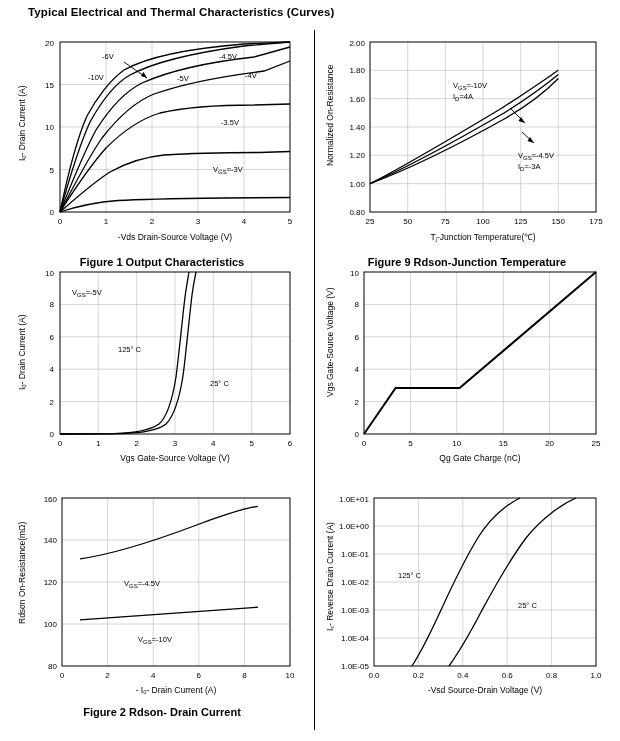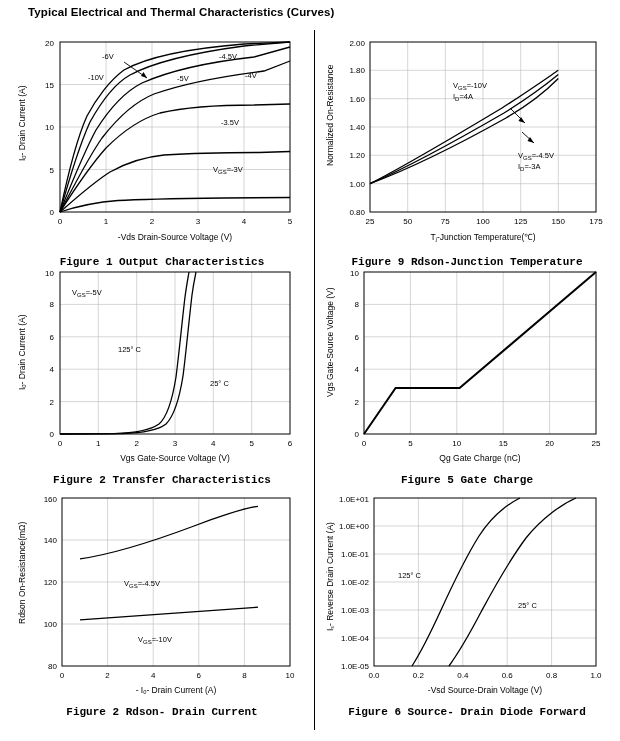--- a/index.html
+++ b/index.html
@@ -19,21 +19,20 @@
   .divider-v {
     position:absolute; left:314px; top:30px; width:1px; height:700px;
     background:#000;
   }
   
   .fig { position:absolute; }
   .fig .plotwrap { position:relative; }
   .fig .caption {
     text-align:center; font-size:11px; font-weight:bold;
     margin-top:2px;
-    font-family:Liberation Mono, monospace;
   }
   svg { display:block; }
   text { font-family:"Liberation Sans", sans-serif; }
   .axlabel { font-size:8.5px; }
   .ticklabel { font-size:8px; }
   .anno { font-size:7.5px; }
   .curve { fill:none; stroke:#000; stroke-width:1.3; }
   .grid { stroke:#b9b9b9; stroke-width:0.6; }
   .frame { fill:none; stroke:#000; stroke-width:1; }
   .arrow { stroke:#000; stroke-width:0.9; fill:none; }
@@ -202,21 +201,20 @@
         <path class="curve" d="M46,172 L108,171.6 C128,171 143,169 152,162 C160,154 165,139 169,114 C172,91 175,58 178,33 C179.5,22 181,15 182,10"></path>
 
         <g>
           <text class="anno" x="58" y="33"><tspan>V</tspan><tspan dy="2" font-size="6">GS</tspan><tspan dy="-2">=-5V</tspan></text>
           <text class="anno" x="104" y="90">125° C</text>
           <text class="anno" x="196" y="124">25° C</text>
         </g>
         <text class="axlabel" x="161" y="199" text-anchor="middle">Vgs Gate-Source Voltage (V)</text>
       </svg>
     </div>
-    <div class="caption">Figure 2 Transfer Characteristics</div>
   </div>
 
   <div class="fig" style="left:322px; top:262px; width:290px;">
     <div class="plotwrap">
       <svg width="290" height="210" viewBox="0 0 290 210">
         <text class="axlabel" transform="translate(11,135) rotate(-90)">Vgs Gate-Source Voltage (V)</text>
 
         <g>
           <line class="grid" x1="88.4" y1="10" x2="88.4" y2="172"></line>
           <line class="grid" x1="134.8" y1="10" x2="134.8" y2="172"></line>
@@ -242,21 +240,20 @@
           <text x="134.8" y="184" text-anchor="middle">10</text>
           <text x="181.2" y="184" text-anchor="middle">15</text>
           <text x="227.6" y="184" text-anchor="middle">20</text>
           <text x="274" y="184" text-anchor="middle">25</text>
         </g>
 
         <path class="curve" style="stroke-width:2" d="M42,172 L73.6,126 L137.6,126 L274,10"></path>
         <text class="axlabel" x="158" y="199" text-anchor="middle">Qg Gate Charge (nC)</text>
       </svg>
     </div>
-    <div class="caption">Figure 5 Gate Charge</div>
   </div>
 
   <div class="fig" style="left:14px; top:486px; width:296px;">
     <div class="plotwrap">
       <svg width="296" height="218" viewBox="0 0 296 218">
         <text class="axlabel" transform="translate(11,138) rotate(-90)">Rdson On-Resistance(mΩ)</text>
 
         <g>
           <line class="grid" x1="93.6" y1="12" x2="93.6" y2="180"></line>
           <line class="grid" x1="139.2" y1="12" x2="139.2" y2="180"></line>
@@ -334,16 +331,15 @@
         <path class="curve" d="M90,180 C99,166 108,148 119,124 C130,100 142,74 157,50 C170,30 186,18 198,12"></path>
 
         <path class="curve" d="M127,180 C137,166 147,149 159,126 C172,102 186,76 204,52 C220,32 240,18 254,12"></path>
         <g>
           <text class="anno" x="76" y="92">125° C</text>
           <text class="anno" x="196" y="122">25° C</text>
         </g>
         <text class="axlabel" x="163" y="207" text-anchor="middle">-Vsd Source-Drain Voltage (V)</text>
       </svg>
     </div>
-    <div class="caption">Figure 6 Source- Drain Diode Forward</div>
   </div>
 
 </div>
 
 </body></html>

